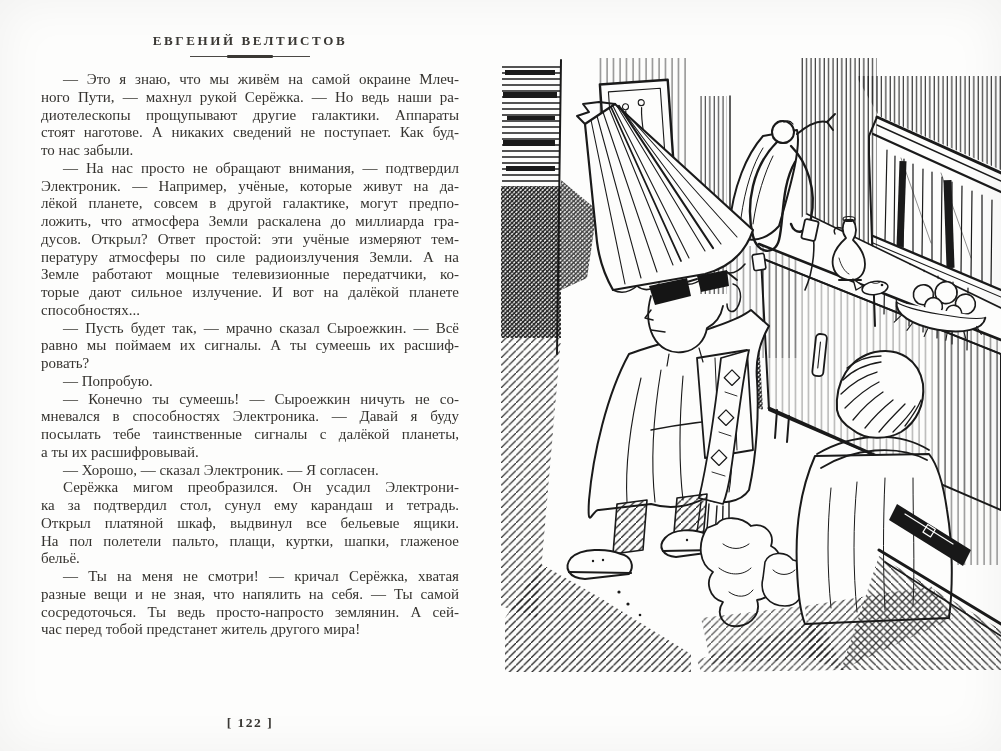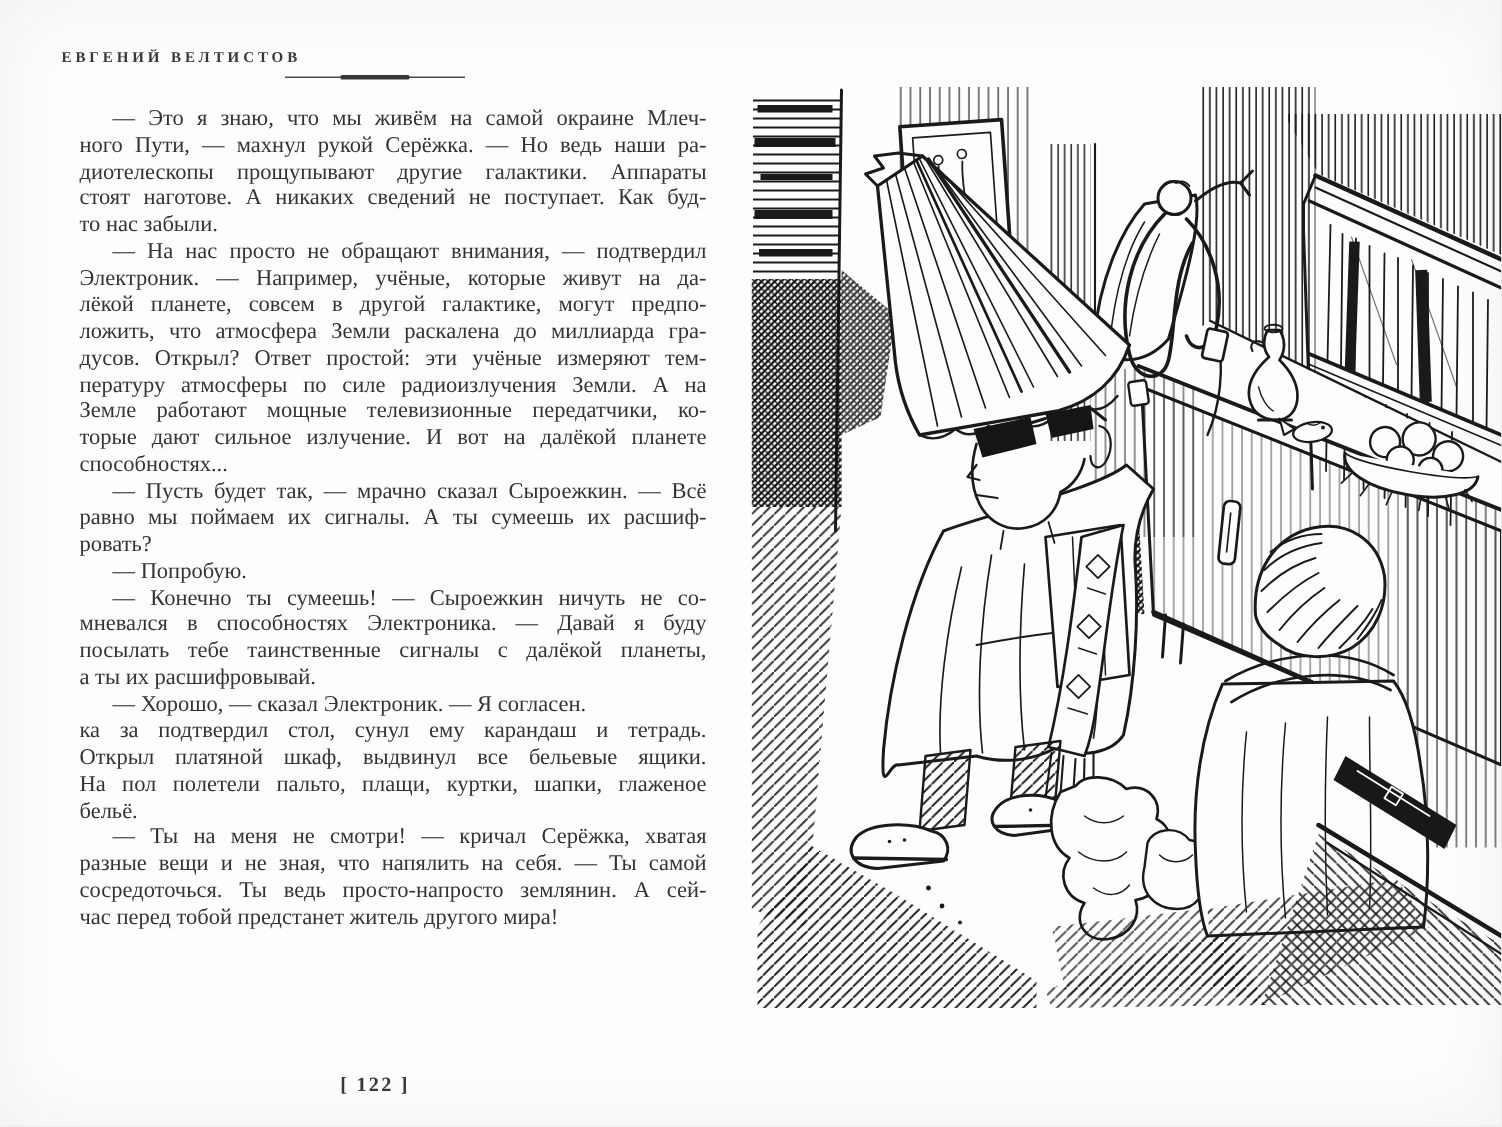--- a/index.html
+++ b/index.html
@@ -4,28 +4,28 @@
 <style>
   html,body{margin:0;padding:0;background:#e8e8e6;}
   .spread{
     position:relative;width:1001px;height:751px;background:#fdfdfc;overflow:hidden;
     font-family:"Liberation Serif","DejaVu Serif",serif;color:#35332f;
     box-shadow:inset 0 0 50px rgba(0,0,0,0.05);
   }
   .left-page{position:absolute;left:0;top:0;width:500px;height:751px;}
   .right-page{position:absolute;left:500px;top:0;width:501px;height:751px;}
   .running-header{
-    position:absolute;left:41px;top:33px;width:418px;text-align:left;
-    font-size:10px;font-weight:bold;letter-spacing:2.6px;color:#3a3834;
+    position:absolute;left:41px;top:33px;width:418px;text-align:center;
+    font-size:13px;font-weight:bold;letter-spacing:2.6px;color:#3a3834;
   }
   .header-rule{position:relative;width:120px;height:5px;margin:5px auto 0 auto;}
   .header-rule .thin{position:absolute;left:0;top:2px;width:100%;height:1px;background:#4a4845;}
   .header-rule .thick{position:absolute;left:37px;top:1px;width:46px;height:3px;background:#3a3834;border-radius:1px;}
   .text-block{
-    position:absolute;left:53px;top:71px;width:418px;
+    position:absolute;left:41px;top:71px;width:418px;
     font-size:15px;line-height:17.75px;color:#35332f;
   }
   .para{margin:0;}
   .line{text-align:justify;text-align-last:justify;white-space:nowrap;overflow:visible;}
   .line.last{text-align-last:left;}
   .line.first{text-indent:22px;}
   .page-number{
     position:absolute;left:41px;top:687px;width:418px;text-align:center;
     font-size:13.5px;letter-spacing:1.5px;color:#3a3834;font-weight:bold;margin-top:28px;
   }
@@ -76,20 +76,21 @@
         <div class="para">
           <div class="line first">—  Конечно ты сумеешь! — Сыроежкин ничуть не со-</div>
           <div class="line">мневался в способностях Электроника. — Давай я буду</div>
           <div class="line">посылать тебе таинственные сигналы с далёкой планеты,</div>
           <div class="line last">а ты их расшифровывай.</div>
         </div>
         <div class="para">
           <div class="line first last">—  Хорошо, — сказал Электроник. — Я согласен.</div>
         </div>
         <div class="para">
+          <div class="line first">Серёжка мигом преобразился. Он усадил Электрони-</div>
           <div class="line">ка за подтвердил стол, сунул ему карандаш и тетрадь.</div>
           <div class="line">Открыл платяной шкаф, выдвинул все бельевые ящики.</div>
           <div class="line">На пол полетели пальто, плащи, куртки, шапки, глаженое</div>
           <div class="line last">бельё.</div>
         </div>
         <div class="para">
           <div class="line first">—  Ты на меня не смотри! — кричал Серёжка, хватая</div>
           <div class="line">разные вещи и не зная, что напялить на себя. — Ты самой</div>
           <div class="line">сосредоточься. Ты ведь просто-напросто землянин. А сей-</div>
           <div class="line last">час перед тобой предстанет житель другого мира!</div>

